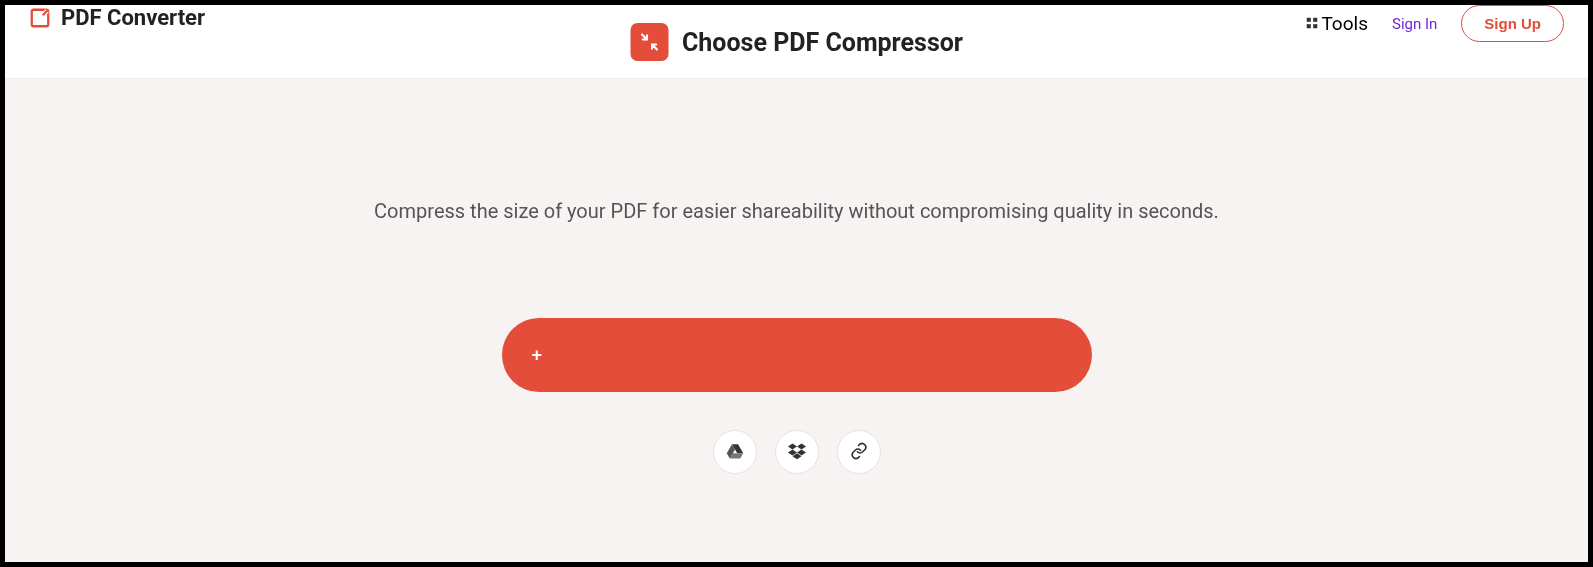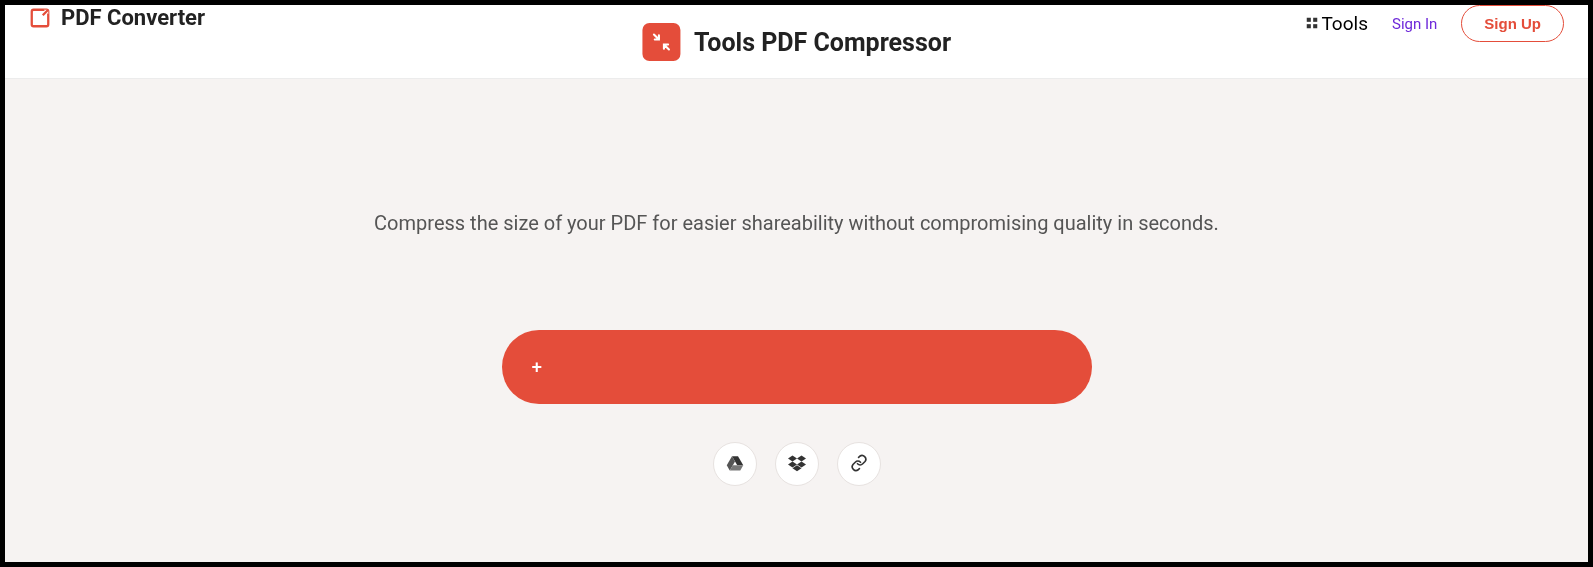--- a/index.html
+++ b/index.html
@@ -106,21 +106,20 @@
       padding-top: 120px;
       display: flex;
       flex-direction: column;
       align-items: center;
     }
     .subtitle {
       font-size: 20px;
       color: #555;
       text-align: center;
       max-width: 900px;
-      margin-top: 12px;
     }
     .choose-btn {
       margin-top: 95px;
       background: #e44d3a;
       color: #fff;
       border: none;
       border-radius: 45px;
       width: 590px;
       height: 74px;
       font-size: 21px;
@@ -174,21 +173,21 @@
       <span>PDF Converter</span>
     </div>
 
     <div class="title-wrap">
       <div class="title-icon">
         <svg viewBox="0 0 24 24" fill="none" stroke="#fff" stroke-width="2.5" stroke-linecap="round">
           <path d="M3 3 L9 9 M9 4 L9 9 L4 9"></path>
           <path d="M21 21 L15 15 M15 20 L15 15 L20 15"></path>
         </svg>
       </div>
-      <h1 class="page-title">Tools PDF Compressor</h1>
+      <h1 class="page-title">Choose PDF Compressor</h1>
     </div>
 
     <nav class="nav-right">
       <div class="tools-link">
         <span>
           <svg viewBox="0 0 24 24" fill="#333">
             <rect x="3" y="3" width="7" height="7"></rect>
             <rect x="14" y="3" width="7" height="7"></rect>
             <rect x="3" y="14" width="7" height="7"></rect>
             <rect x="14" y="14" width="7" height="7"></rect>

